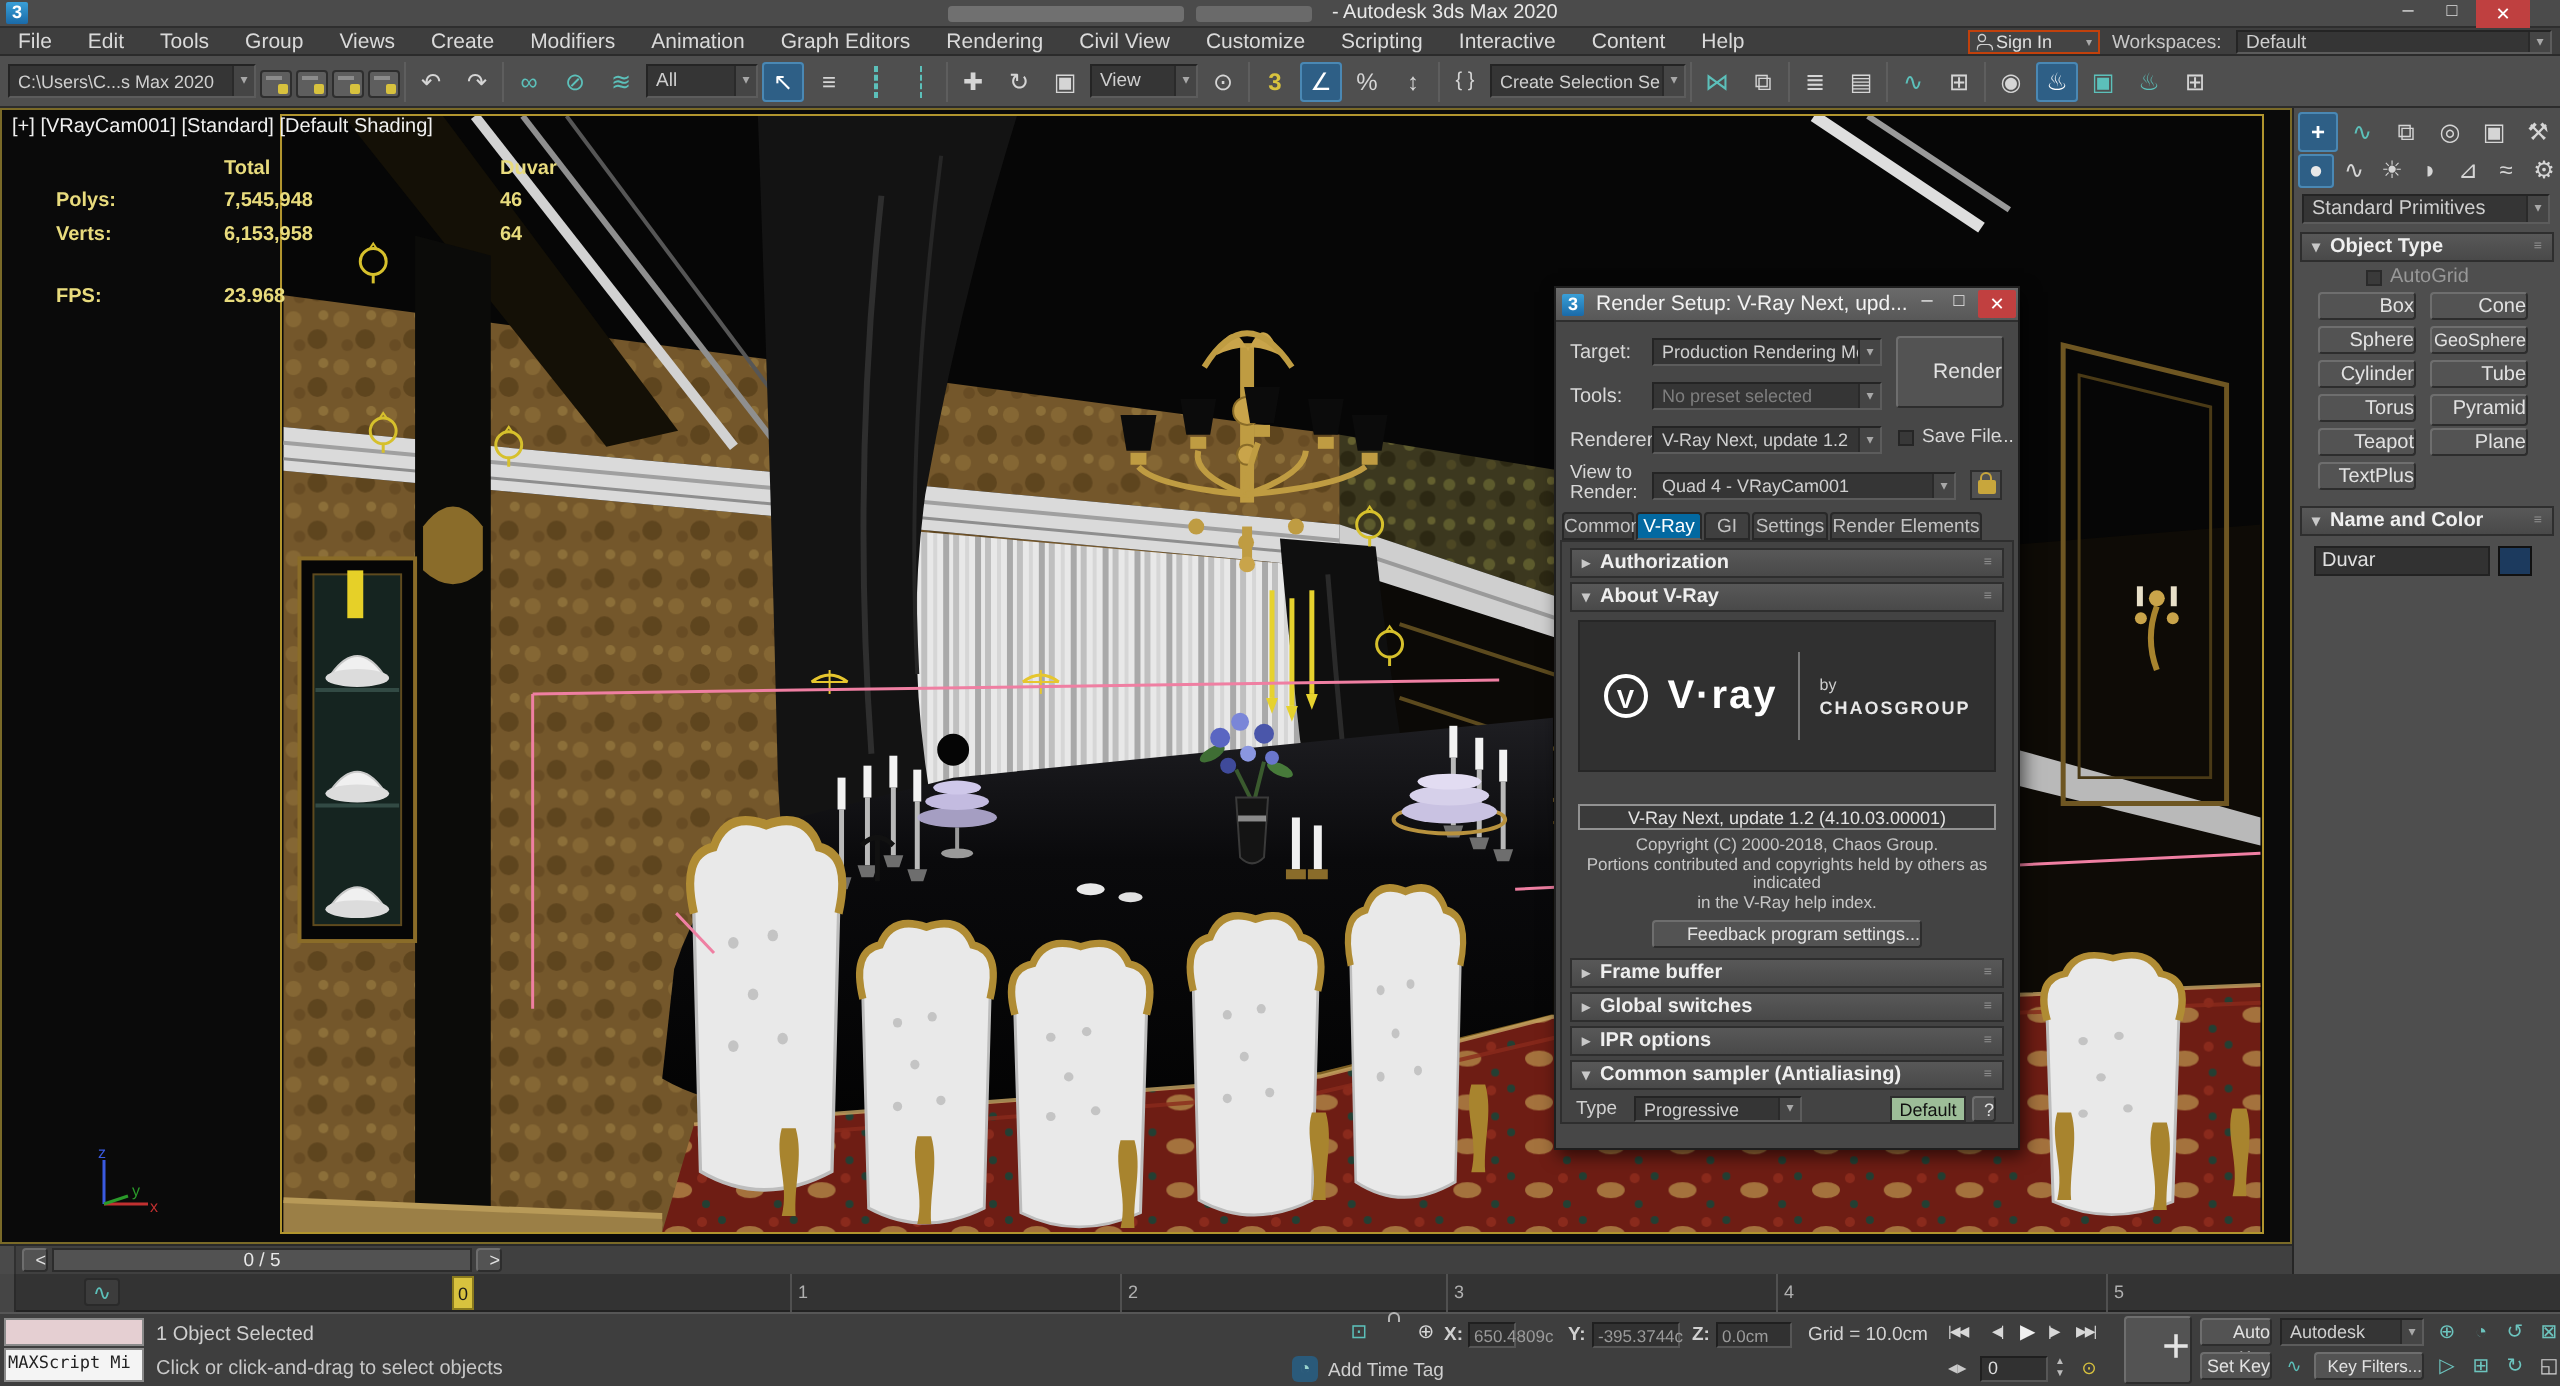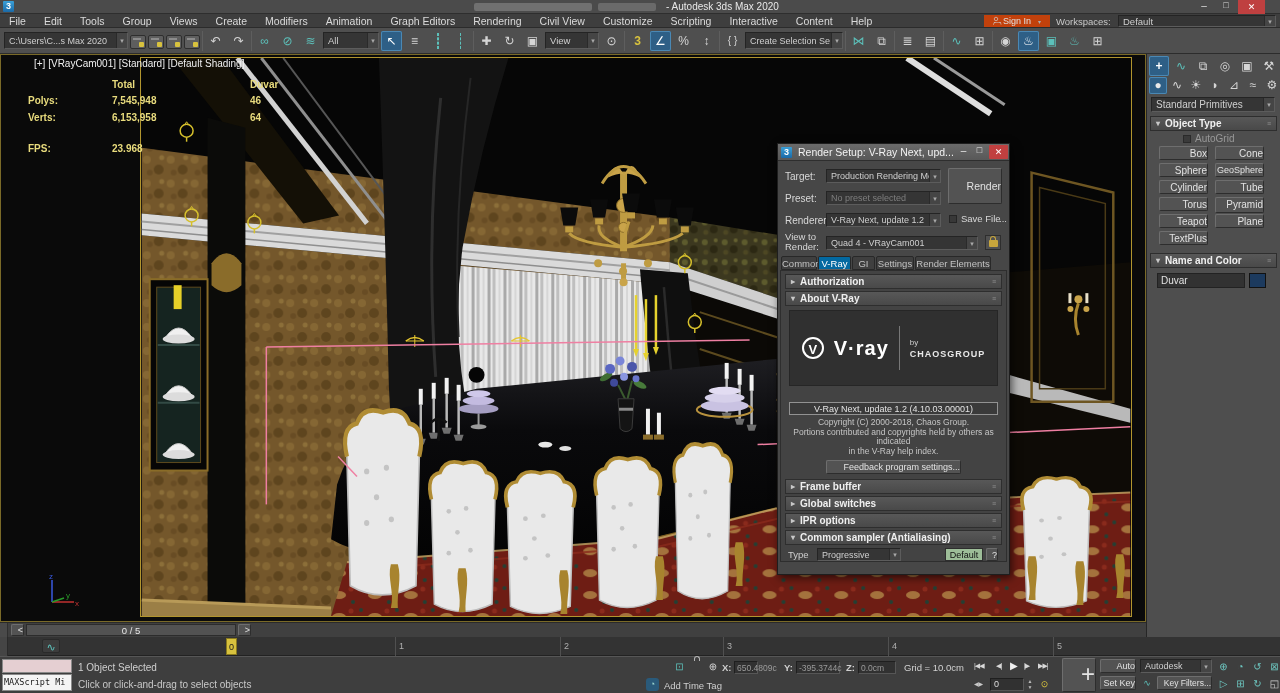--- a/index.html
+++ b/index.html
@@ -48,21 +48,21 @@
     <div class="a" style="left:474px;top:3px;width:118px;height:8px;background:#707070;border-radius:2px;"></div>
     <div class="a" style="left:598px;top:3px;width:58px;height:8px;background:#6a6a6a;border-radius:2px;"></div>
     <div class="a tx" style="left:666px;top:1px;font-size:10px;color:#e8e8e8;">- Autodesk 3ds Max 2020</div>
     <div class="a" style="left:1194px;top:0;width:20px;height:13px;text-align:center;color:#ddd;font-size:10px;">–</div>
     <div class="a" style="left:1216px;top:0;width:20px;height:13px;text-align:center;color:#ddd;font-size:9px;">□</div>
     <div class="a" style="left:1238px;top:0;width:27px;height:14px;background:#bf4040;color:#fff;text-align:center;font-size:9px;line-height:14px;">✕</div>
   </div>
 
   <div class="a" style="left:0;top:14px;width:1280px;height:14px;background:#3e3e3e;border-bottom:1px solid #2b2b2b;">
     <span class="mi">File</span><span class="mi">Edit</span><span class="mi">Tools</span><span class="mi">Group</span><span class="mi">Views</span><span class="mi">Create</span><span class="mi">Modifiers</span><span class="mi">Animation</span><span class="mi">Graph Editors</span><span class="mi">Rendering</span><span class="mi">Civil View</span><span class="mi">Customize</span><span class="mi">Scripting</span><span class="mi">Interactive</span><span class="mi">Content</span><span class="mi">Help</span>
-    <div class="a" style="left:984px;top:1px;width:66px;height:12px;background:#444;border:6px solid #c2410c;display:flex;align-items:center;gap:4px;padding:0 3px;">
+    <div class="a" style="left:984px;top:1px;width:66px;height:12px;background:#444;border:1px solid #c2410c;display:flex;align-items:center;gap:4px;padding:0 3px;">
       <span class="person" style="transform:scale(.7);margin-top:-4px;"></span>
       <span class="tx" style="font-size:9px;color:#e0e0e0;">Sign In</span>
       <span style="font-size:6px;color:#aaa;margin-left:auto;">▾</span>
     </div>
     <span class="a tx" style="left:1056px;top:2px;font-size:9.5px;color:#c8c8c8;">Workspaces:</span>
     <div class="dd a" style="left:1118px;top:1px;width:158px;height:12px;font-size:9.5px;">
       <span class="ddv">Default</span>
       <span class="dda">▾</span>
     </div>
   </div>
@@ -412,21 +412,21 @@
           <path d="M0,18 Q-6,34 0,50" stroke="#a8842e" stroke-width="3" fill="none"></path>
           <circle cx="0" cy="14" r="4" fill="#c9a44a"></circle>
             <circle cx="-8" cy="24" r="3" fill="#c9a44a"></circle>
             <circle cx="8" cy="24" r="3" fill="#c9a44a"></circle>
           <rect x="-10" y="8" width="3" height="10" fill="#e8e0c8"></rect>
             <rect x="7" y="8" width="3" height="10" fill="#e8e0c8"></rect>
         </g>
       </svg>
     </div>
 
-    <div class="a tx" style="left:6px;top:4px;font-size:10px;color:#f0f0f0;margin-left:28px;">
+    <div class="a tx" style="left:6px;top:4px;font-size:10px;color:#f0f0f0;">
       <span>[+]</span>
       <span>[VRayCam001]</span>
       <span>[Standard]</span>
       <span>[Default Shading]</span>
     </div>
     <div>
       <span class="a statyellow" style="left:112px;top:25px;">Total</span>
       <span class="a statyellow" style="left:250px;top:25px;">Duvar</span>
       <span class="a statyellow" style="left:28px;top:41px;">Polys:</span>
       <span class="a statyellow" style="left:112px;top:41px;">7,545,948</span>
@@ -574,21 +574,21 @@
       <span class="a" style="left:178px;top:1px;width:15px;height:13px;text-align:center;color:#e8e8e8;font-size:10px;">–</span>
       <span class="a" style="left:194px;top:1px;width:15px;height:13px;text-align:center;color:#e8e8e8;font-size:9px;">□</span>
       <span class="a" style="left:211px;top:1px;width:19px;height:14px;background:#c14040;color:#fff;text-align:center;font-size:9px;line-height:14px;border-radius:1px;">✕</span>
     </div>
     <span class="a tx" style="left:7px;top:27px;font-size:10px;color:#d8d8d8;">Target:</span>
     <div class="dd a" style="left:48px;top:25px;width:115px;height:14px;font-size:9px;">
       <span class="ddv">Production Rendering Mode</span>
       <span class="dda">▾</span>
     </div>
     <div class="btn a" style="left:170px;top:24px;width:54px;height:36px;font-size:10.5px;line-height:34px;">Render</div>
-    <span class="a tx" style="left:7px;top:49px;font-size:10px;color:#d8d8d8;">Preset:</span>
+    <span class="a tx" style="left:7px;top:49px;font-size:10px;color:#d8d8d8;">Tools:</span>
     <div class="dd a" style="left:48px;top:47px;width:115px;height:14px;font-size:9px;">
       <span class="ddv" style="color:#7e7e7e;">No preset selected</span>
       <span class="dda">▾</span>
     </div>
     <span class="a tx" style="left:7px;top:71px;font-size:10px;color:#d8d8d8;">Renderer:</span>
     <div class="dd a" style="left:48px;top:69px;width:115px;height:14px;font-size:9px;">
       <span class="ddv">V-Ray Next, update 1.2</span>
       <span class="dda">▾</span>
     </div>
     <span class="a" style="left:171px;top:71px;width:8px;height:8px;background:#383838;border:1px solid #252525;"></span>

